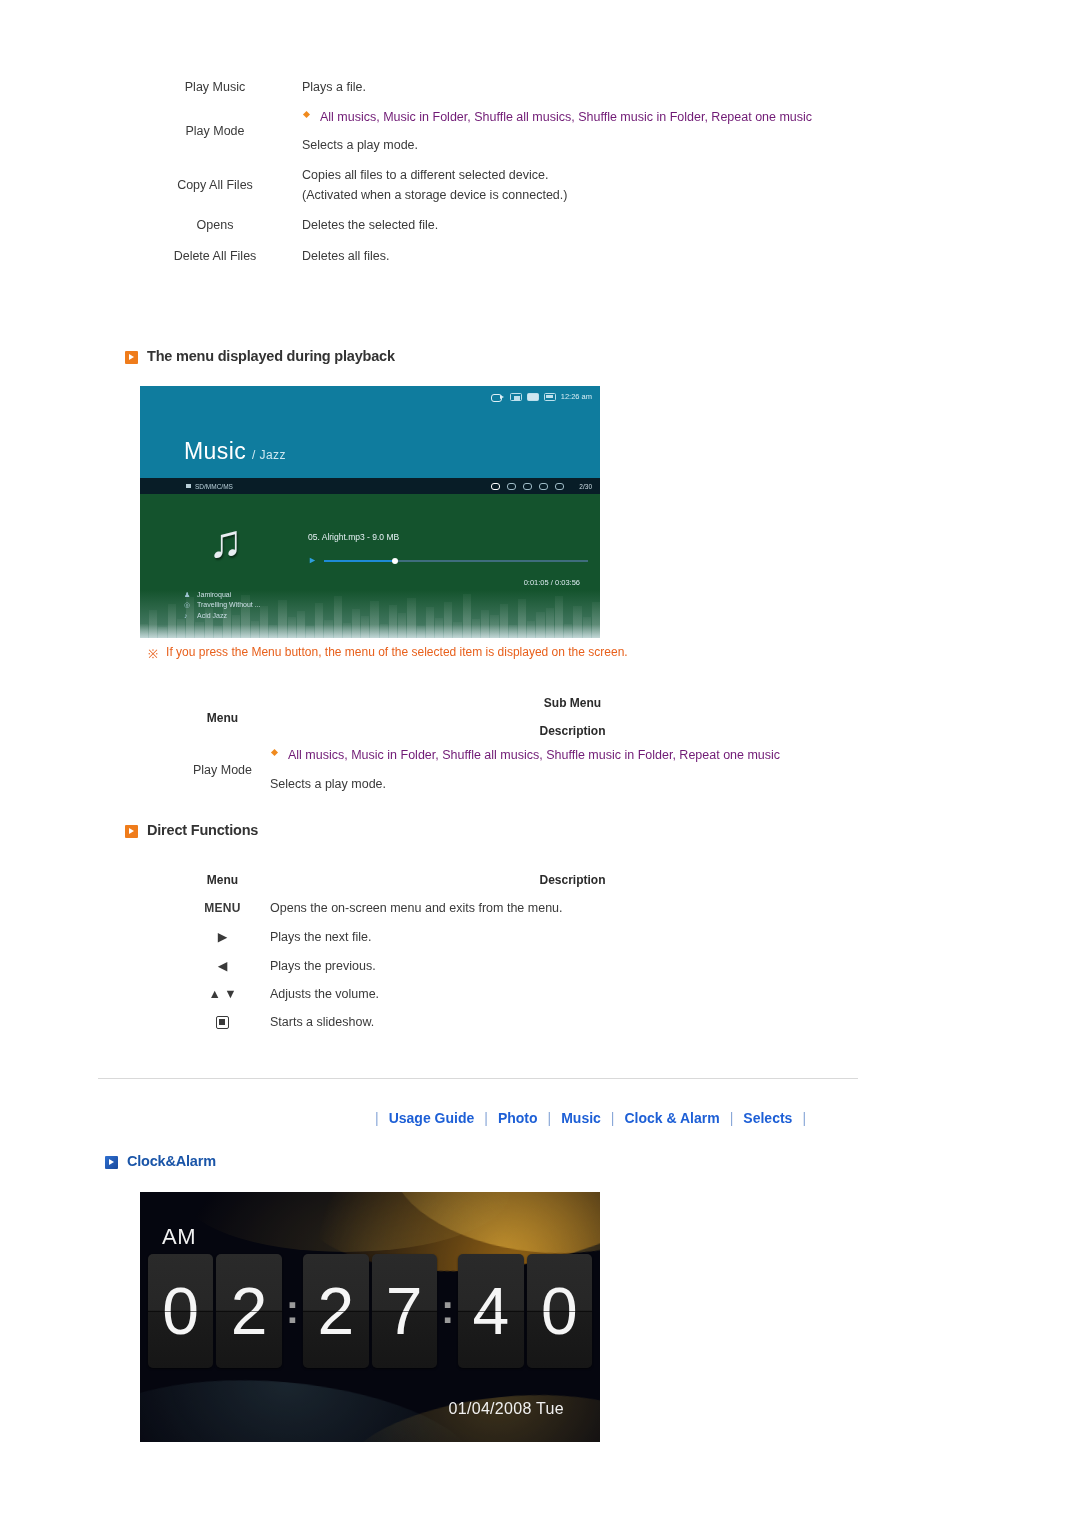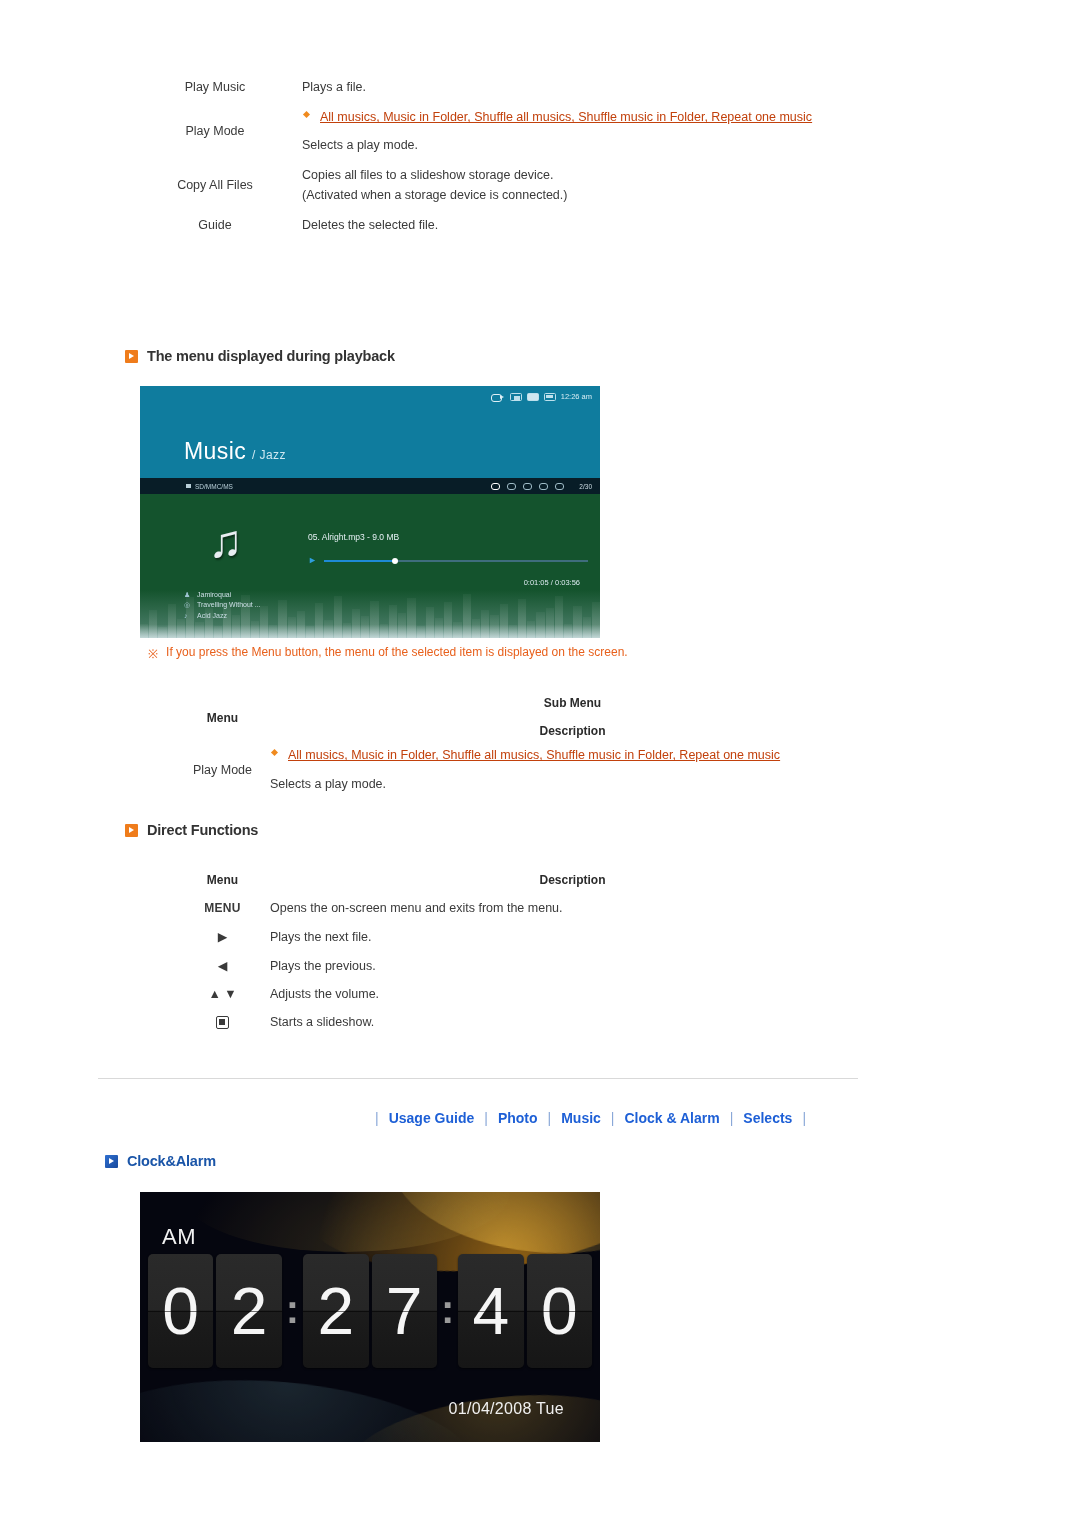--- a/index.html
+++ b/index.html
@@ -23,33 +23,33 @@
   }
   #options-table td.menu-col {
     width:150px; text-align:center;
     font-size:12.5px; color:#3a3a3a; padding:6px 4px;
   }
   #options-table td.desc-col {
     padding:5px 0 5px 12px;
     font-size:12.5px; color:#3a3a3a; line-height:1.62;
   }
   .desc-line { display:block; }
-  .sub-line { display:block; color:#c2410c; margin-left:18px; position:relative;text-decoration:underline; }
+  .sub-line { display:block; color:#701a75; margin-left:18px; position:relative; }
   .sub-line .diamond {
     position:absolute; left:-16px; top:5px;
     width:5px; height:5px; background:#f08a1e;
     transform:rotate(45deg);
   }
   .spacer-line { display:block; height:7px; }
 
   
   .section-head {
     position:absolute;
     font-size:14.5px; font-weight:bold; letter-spacing:-0.2px;
-    display:flex; align-items:center; gap:9px;
+    display:flex; align-items:flex-end; gap:9px;
   }
   .section-head.orange { color:#333333; }
   .section-head.blue { color:#1a55a8; }
   .head-icon {
     width:13px; height:13px; display:inline-block;
     position:relative; border-radius:1px; flex:0 0 auto;
   }
   .head-icon.orange { background:#ef7c1b; }
   .head-icon.blue   { background:linear-gradient(135deg,#2f6fd0,#17499c); }
   .head-icon:after {
@@ -313,28 +313,34 @@
       <td class="menu-col">Play Mode</td>
       <td class="desc-col">
         <span class="sub-line"><i class="diamond"></i><span>All musics, Music in Folder, Shuffle all musics, Shuffle music in Folder, Repeat one music</span></span>
         <span class="spacer-line"></span>
         <span class="desc-line">Selects a play mode.</span>
       </td>
     </tr>
     <tr>
       <td class="menu-col">Copy All Files</td>
       <td class="desc-col">
-        <span class="desc-line">Copies all files to a slideshow storage device.</span>
+        <span class="desc-line">Copies all files to a different selected device.</span>
         <span class="desc-line">(Activated when a storage device is connected.)</span>
       </td>
     </tr>
     <tr>
-      <td class="menu-col">Guide</td>
+      <td class="menu-col">Opens</td>
       <td class="desc-col">
         <span class="desc-line">Deletes the selected file.</span>
+      </td>
+    </tr>
+    <tr>
+      <td class="menu-col">Delete All Files</td>
+      <td class="desc-col">
+        <span class="desc-line">Deletes all files.</span>
       </td>
     </tr>
   </tbody>
 </table>
 
 <div class="section-head orange" id="head-playback">
   <span class="head-icon orange"></span>
   <span>The menu displayed during playback</span>
 </div>
 

